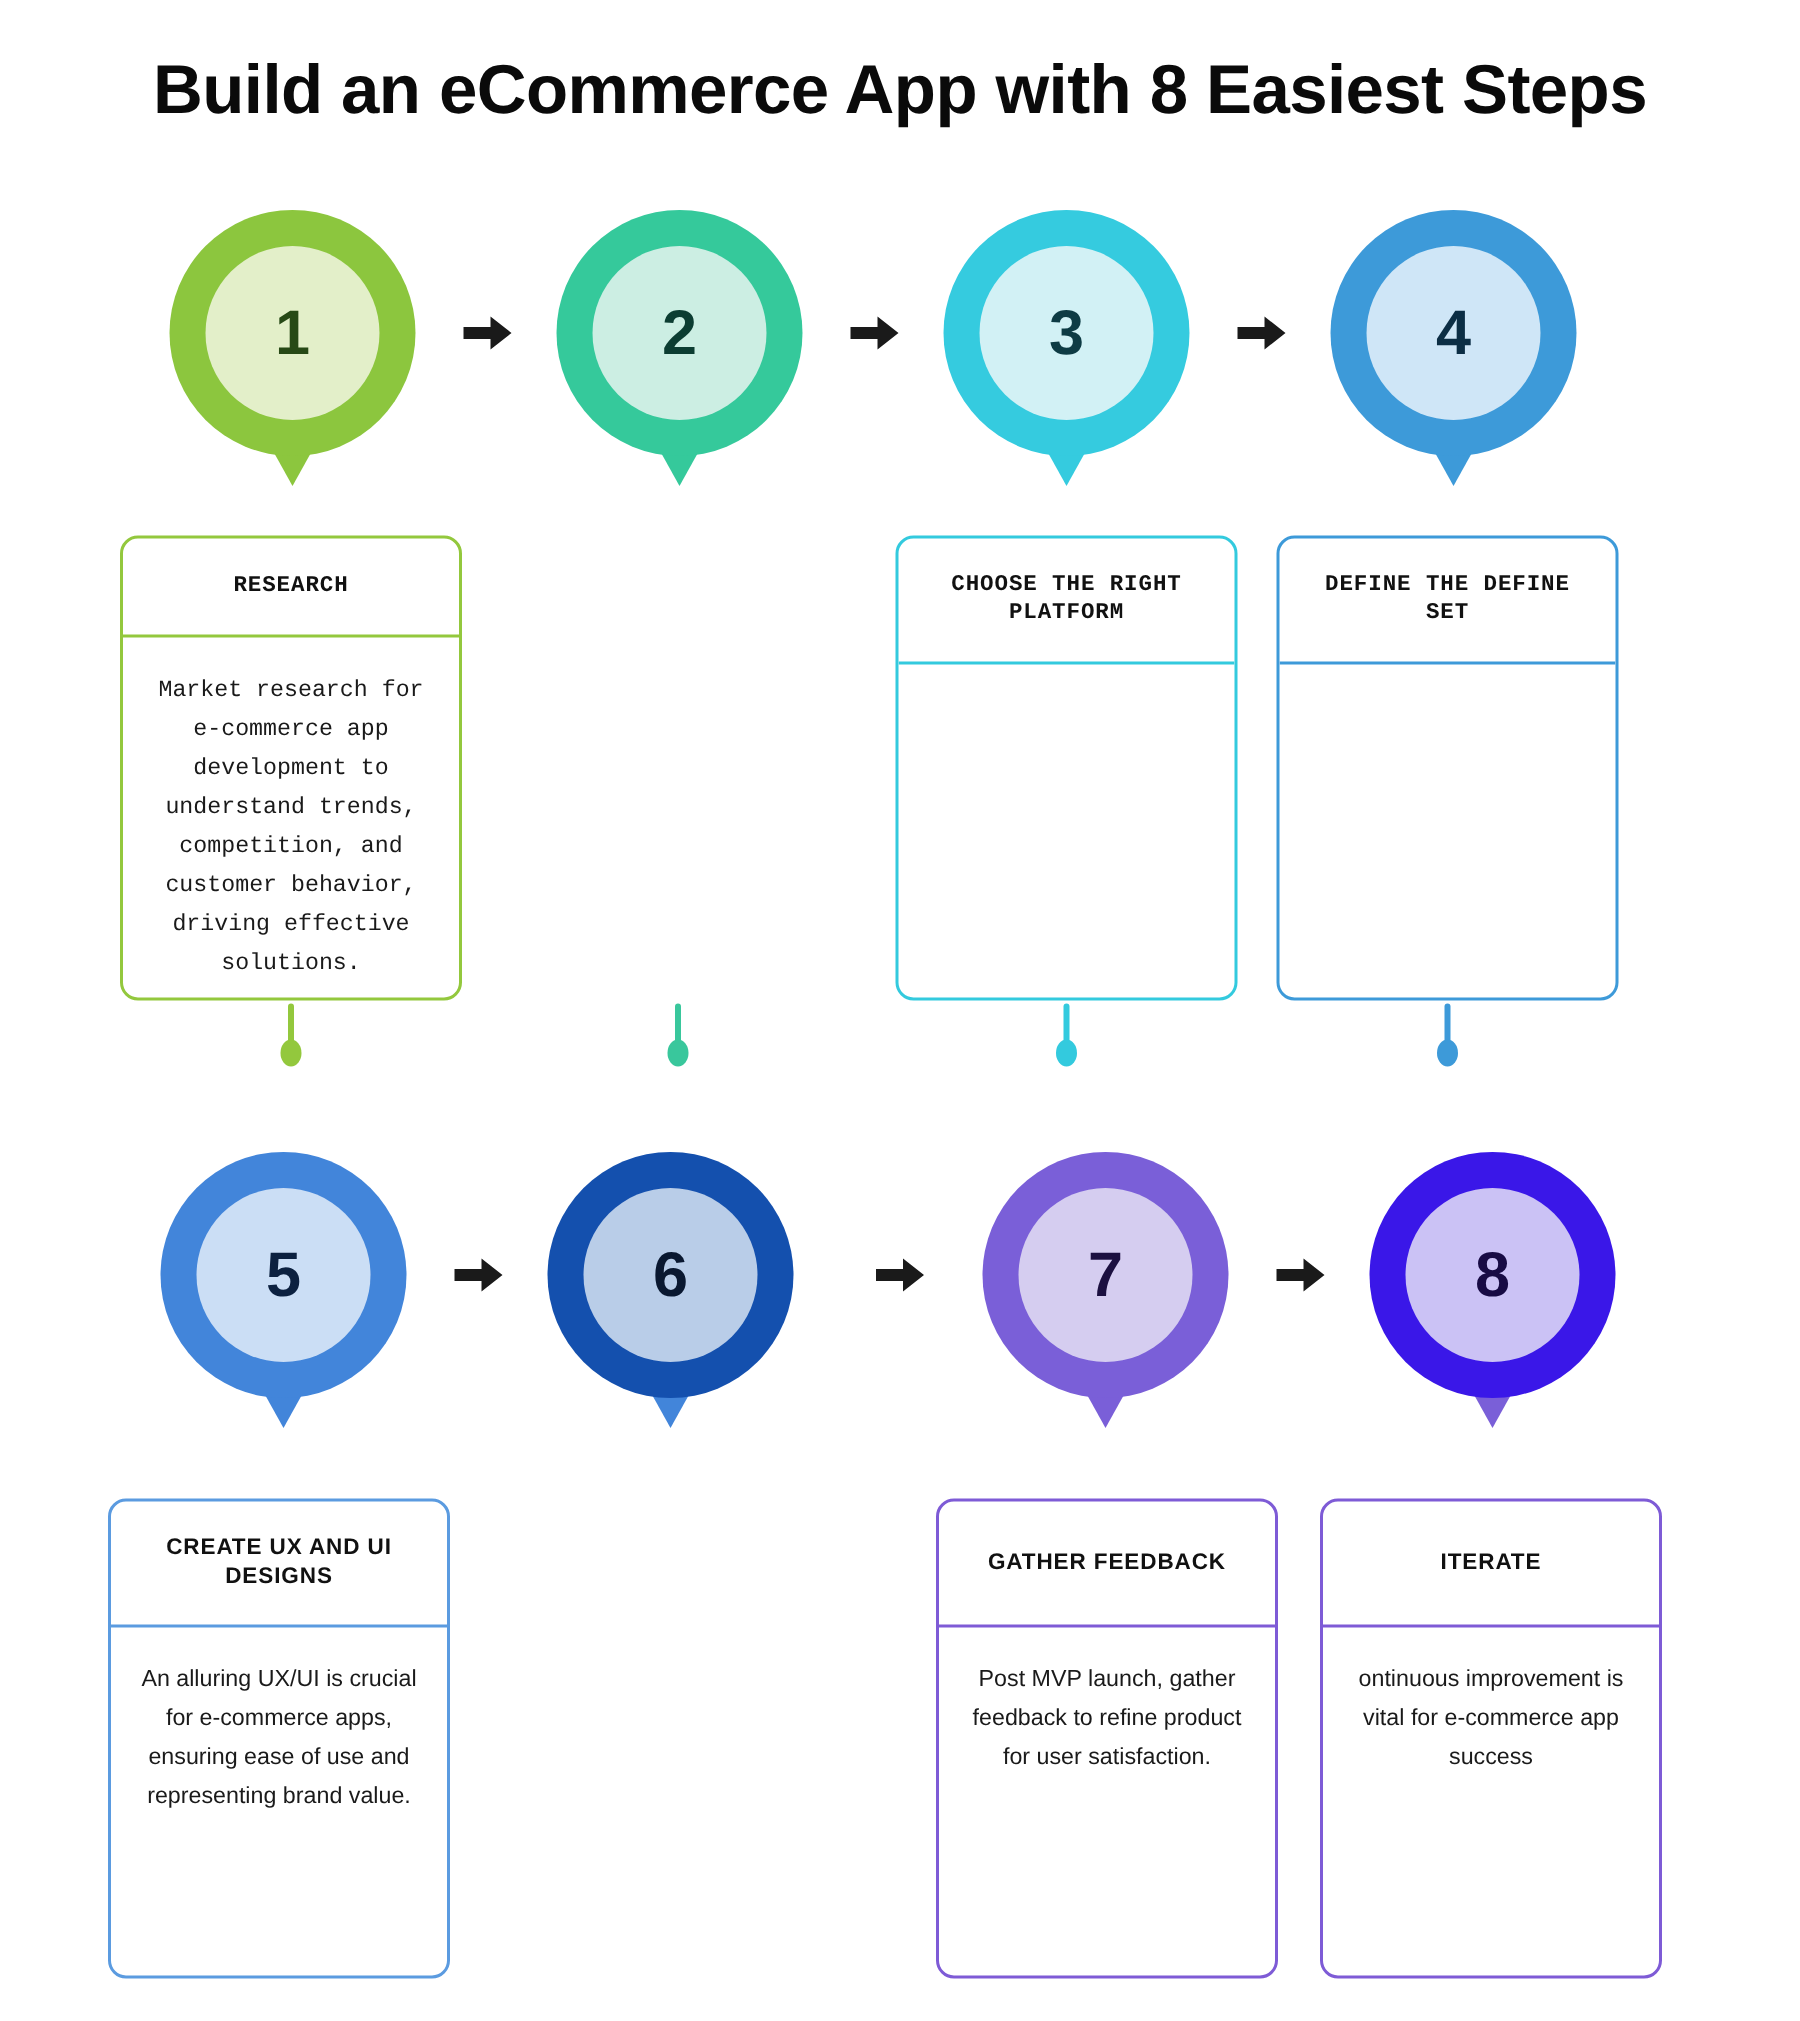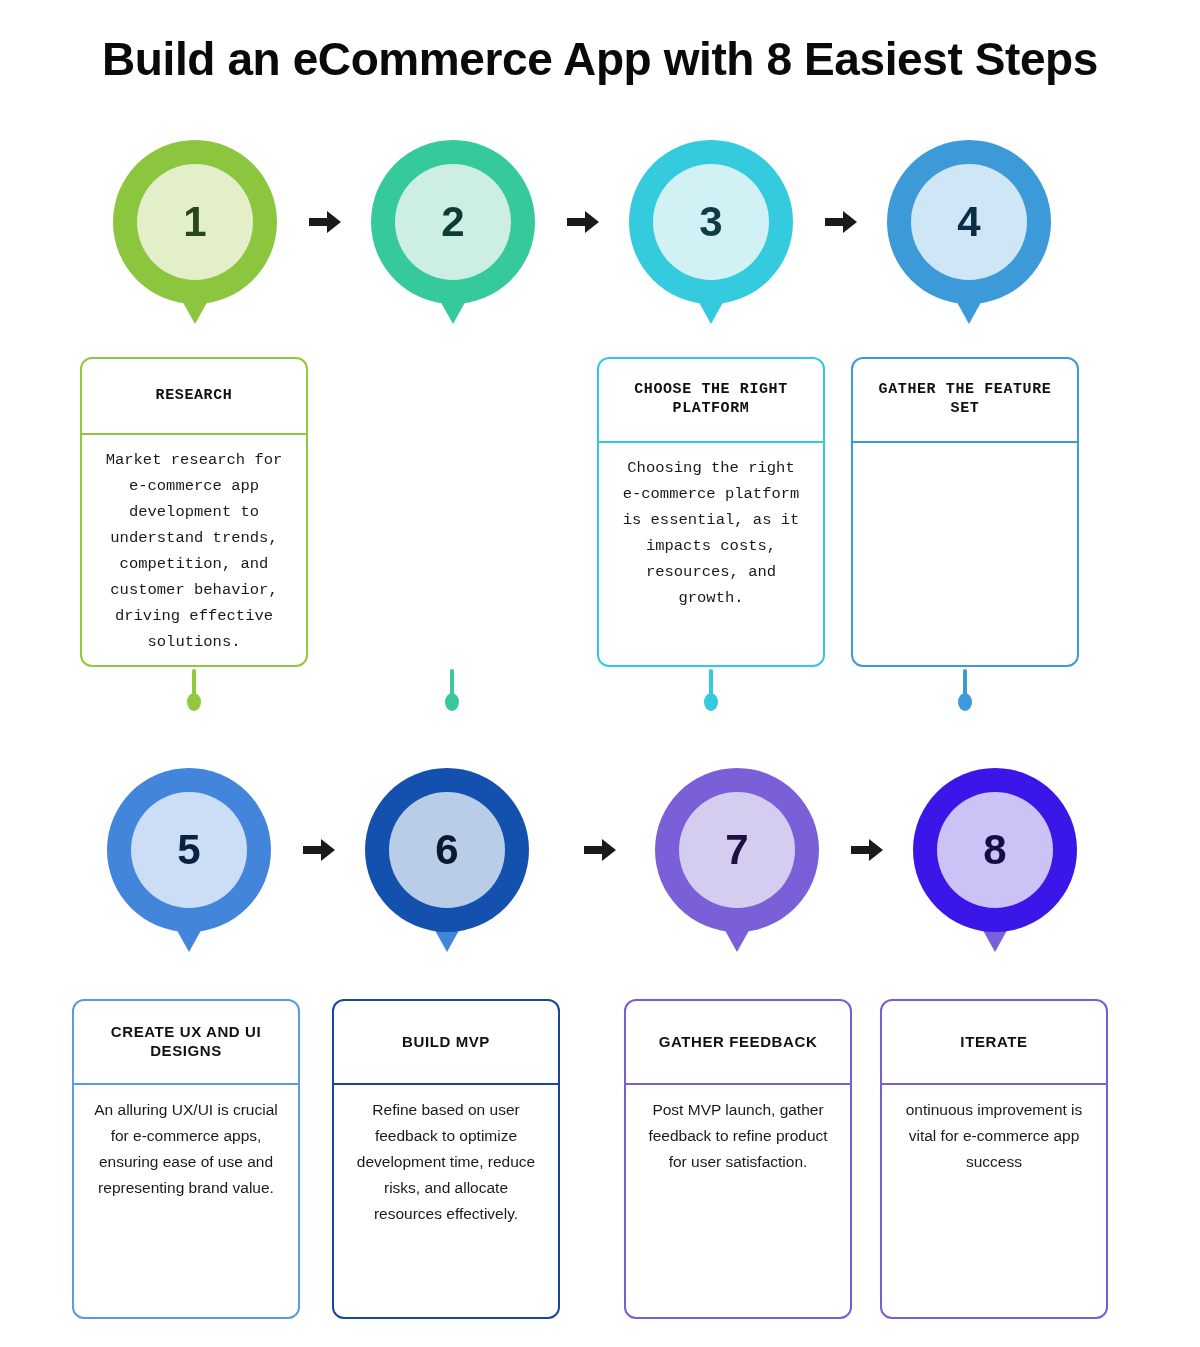--- a/index.html
+++ b/index.html
@@ -122,21 +122,21 @@
     box-sizing: border-box;
     font-size: 15px;
     font-weight: bold;
     letter-spacing: 0.6px;
     color: #111111;
     line-height: 1.25;
     border-bottom: 2px solid #cccccc;
   }
   .card-body {
     flex: 1;
-    padding: 12px 16px 10px 16px;
+    padding: 22px 16px 10px 16px;
     box-sizing: border-box;
     text-align: center;
     font-size: 15.5px;
     line-height: 1.68;
     color: #1a1a1a;
   }
 
   
   .stem {
     position: absolute;
@@ -205,26 +205,25 @@
     <div class="card r1-h" style="left: 80px; border-color: rgb(147, 200, 61);">
       <div class="card-head" style="border-bottom-color: rgb(147, 200, 61);">RESEARCH</div>
       <div class="card-body">Market research for e-commerce app development to understand trends, competition, and customer behavior, driving effective solutions.</div>
     </div>
     <div class="stem" style="left: 192px; top: 312px; background: rgb(147, 200, 61);"></div>
     <div class="dot" style="left: 187px; top: 336px; background: rgb(147, 200, 61);"></div>
     <div class="stem" style="left: 450px; top: 312px; background: rgb(57, 199, 156);"></div>
     <div class="dot" style="left: 445px; top: 336px; background: rgb(57, 199, 156);"></div>
     <div class="card r1-h" style="left: 597px; border-color: rgb(51, 202, 222);">
       <div class="card-head" style="border-bottom-color: rgb(51, 202, 222);">CHOOSE THE RIGHT PLATFORM</div>
-      <div class="card-body">Choosing the right e-commerce platform is essential, as it impacts costs, resources, and growth.</div>
     </div>
     <div class="stem" style="left: 709px; top: 312px; background: rgb(51, 202, 222);"></div>
     <div class="dot" style="left: 704px; top: 336px; background: rgb(51, 202, 222);"></div>
     <div class="card r1-h" style="left: 851px; border-color: rgb(61, 154, 217);">
-      <div class="card-head" style="border-bottom-color: rgb(61, 154, 217);">GATHER THE FEATURE SET</div>
+      <div class="card-head" style="border-bottom-color: rgb(61, 154, 217);">DEFINE THE DEFINE SET</div>
     </div>
     <div class="stem" style="left: 963px; top: 312px; background: rgb(61, 154, 217);"></div>
     <div class="dot" style="left: 958px; top: 336px; background: rgb(61, 154, 217);"></div>
   </div>
 
 <div class="row row-circles" id="row2-circles">
   <div class="pin-track" id="pins-2">
       <div class="pin" style="left: 107px;">
         <div class="pin-tail" style="border-top-color: rgb(66, 133, 218);"></div>
         <div class="pin-ring" style="background: rgb(66, 133, 218);"></div>
@@ -261,24 +260,20 @@
         </svg>
       </div>
     </div>
 </div>
 
 <div class="row row-cards" id="row2-cards">
     <div class="card r2-h" style="left: 72px; border-color: rgb(91, 155, 224);">
       <div class="card-head" style="border-bottom-color: rgb(91, 155, 224);">CREATE UX AND UI DESIGNS</div>
       <div class="card-body">An alluring UX/UI is crucial for e-commerce apps, ensuring ease of use and representing brand value.</div>
     </div>
-    <div class="card r2-h" style="left: 332px; border-color: rgb(23, 71, 155);">
-      <div class="card-head" style="border-bottom-color: rgb(23, 71, 155);">BUILD MVP</div>
-      <div class="card-body">Refine based on user feedback to optimize development time, reduce risks, and allocate resources effectively.</div>
-    </div>
     <div class="card r2-h" style="left: 880px; border-color: rgb(126, 91, 214);">
       <div class="card-head" style="border-bottom-color: rgb(126, 91, 214);">ITERATE</div>
       <div class="card-body">ontinuous improvement is vital for e-commerce app success</div>
     </div>
     <div class="card r2-h" style="left: 624px; border-color: rgb(126, 91, 214);">
       <div class="card-head" style="border-bottom-color: rgb(126, 91, 214);">GATHER FEEDBACK</div>
       <div class="card-body">Post MVP launch, gather feedback to refine product for user satisfaction.</div>
     </div>
   </div>
 

